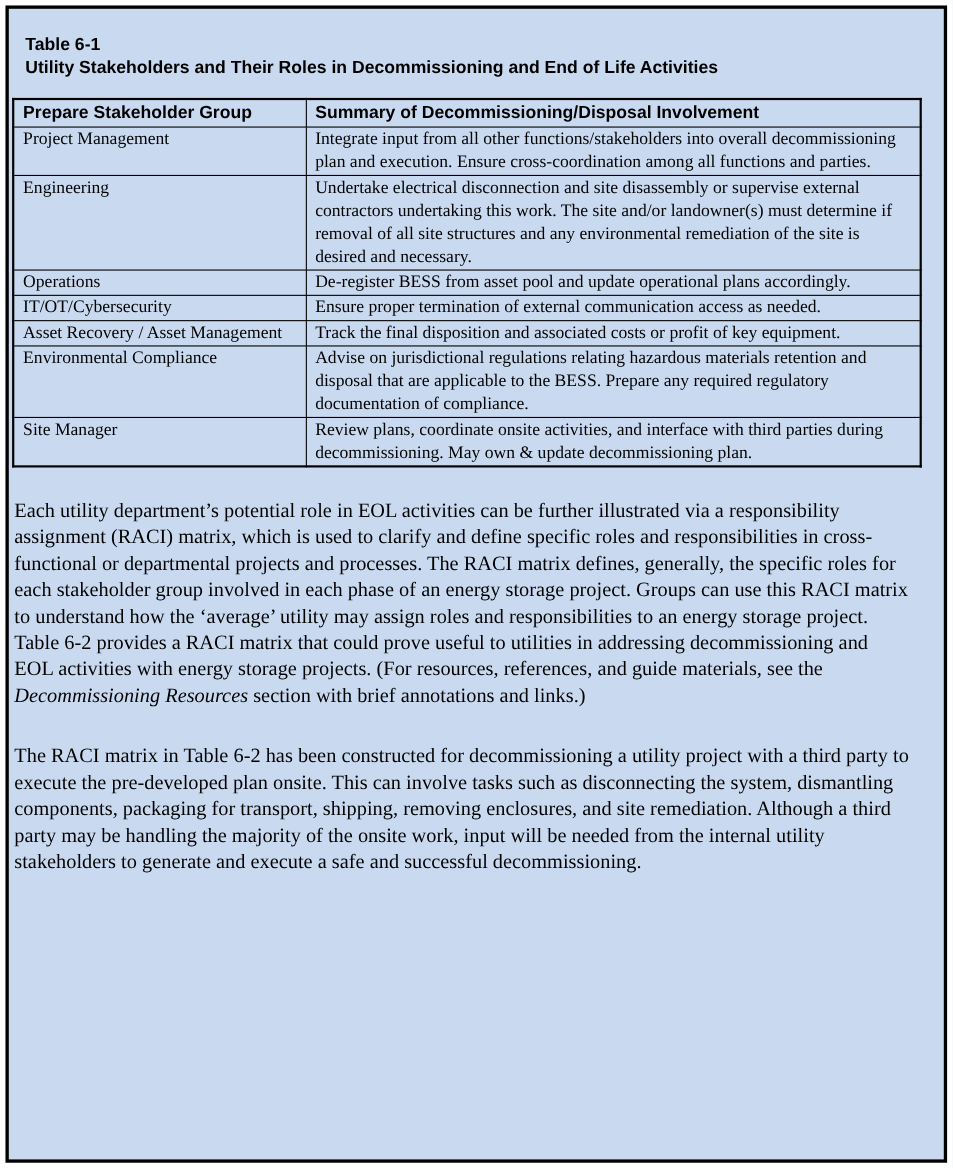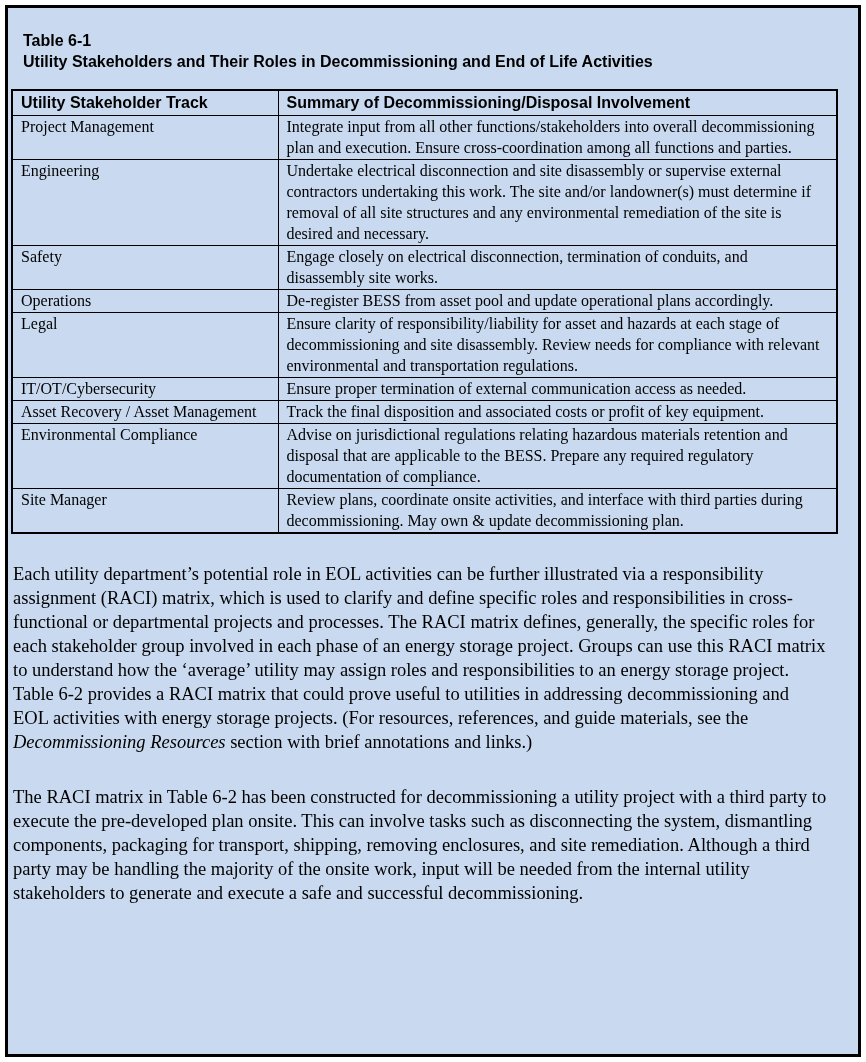--- a/index.html
+++ b/index.html
@@ -82,44 +82,36 @@
     <div>Utility Stakeholders and Their Roles in Decommissioning and End of Life Activities</div>
   </div>
 
   <table class="stakeholders">
     <colgroup>
       <col class="c1">
       <col class="c2">
     </colgroup>
     <thead>
       <tr>
-        <th>Utility Stakeholder Track</th>
+        <th>Prepare Stakeholder Group</th>
         <th>Summary of Decommissioning/Disposal Involvement</th>
       </tr>
     </thead>
     <tbody>
       <tr>
         <td>Project Management</td>
         <td>Integrate input from all other functions/stakeholders into overall decommissioning plan and execution. Ensure cross-coordination among all functions and parties.</td>
       </tr>
       <tr>
         <td>Engineering</td>
         <td>Undertake electrical disconnection and site disassembly or supervise external contractors undertaking this work. The site and/or landowner(s) must determine if removal of all site structures and any environmental remediation of the site is desired and necessary.</td>
       </tr>
       <tr>
-        <td>Safety</td>
-        <td>Engage closely on electrical disconnection, termination of conduits, and disassembly site works.</td>
-      </tr>
-      <tr>
         <td>Operations</td>
         <td>De-register BESS from asset pool and update operational plans accordingly.</td>
-      </tr>
-      <tr>
-        <td>Legal</td>
-        <td>Ensure clarity of responsibility/liability for asset and hazards at each stage of decommissioning and site disassembly. Review needs for compliance with relevant environmental and transportation regulations.</td>
       </tr>
       <tr>
         <td>IT/OT/Cybersecurity</td>
         <td>Ensure proper termination of external communication access as needed.</td>
       </tr>
       <tr>
         <td>Asset Recovery / Asset Management</td>
         <td>Track the final disposition and associated costs or profit of key equipment.</td>
       </tr>
       <tr>

